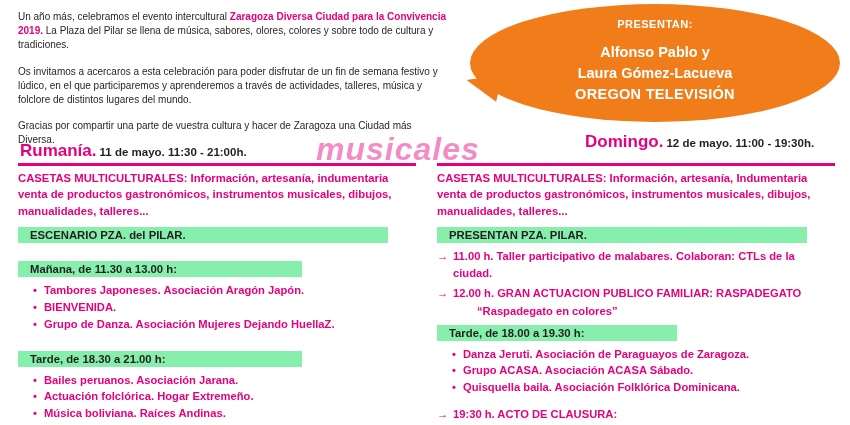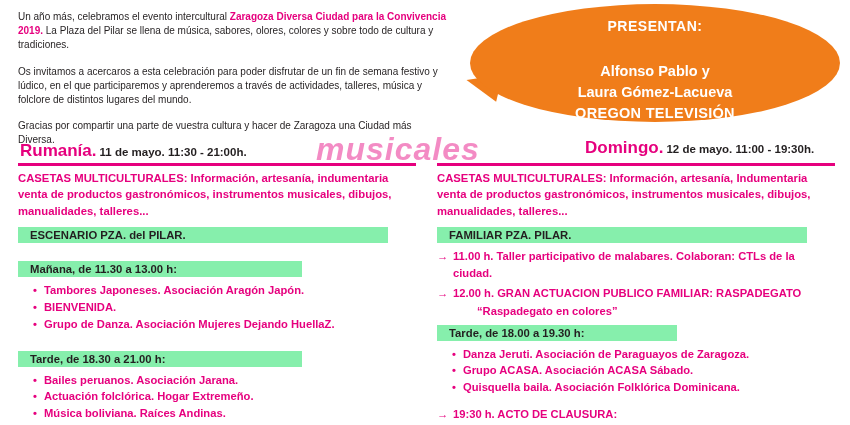--- a/index.html
+++ b/index.html
@@ -35,24 +35,24 @@
     position: absolute;
     left: 0; top: 0;
     width: 370px; height: 118px;
     background: #f07d1a;
     border-radius: 50% / 50%;
     color: #ffffff;
     text-align: center;
     padding-top: 14px;
   }
   .bubble .presentan {
-    font-size: 14px;
+    font-size: 11px;
     font-weight: bold;
     letter-spacing: .5px;
-    margin-bottom: 27px;
+    margin-bottom: 12px;
   }
   .bubble .name {
     font-size: 14.5px;
     font-weight: bold;
     line-height: 1.45;
   }
   .bubble .org {
     font-size: 14.5px;
     font-weight: bold;
     letter-spacing: .3px;
@@ -83,21 +83,21 @@
   
   .dayhead {
     position: absolute;
     font-weight: bold;
     color: #e6007e;
     white-space: nowrap;
   }
   .dayhead .big { font-size: 17px; }
   .dayhead .small { font-size: 11.5px; color:#231f20; font-weight: bold;}
   #sab-head { left: 20px; top: 141px; }
-  #dom-head { left: 585px; top: 138px; }
+  #dom-head { left: 585px; top: 132px; }
 
   .rule {
     position: absolute;
     height: 2.5px;
     background: #e6007e;
   }
   #rule-left { left: 18px; top: 163px; width: 398px; }
   #rule-right { left: 437px; top: 163px; width: 398px; }
 
   
@@ -228,21 +228,21 @@
     <span class="blk">18.00 - 20.00h:</span><span> ANIMACION INFANTIL.</span>
   </div>
 
 </div>
 
 <div class="col" id="col-right">
   <div class="casetas">
     <span class="lead">CASETAS MULTICULTURALES:</span><span> Información, artesanía, Indumentaria venta de productos gastronómicos, instrumentos musicales, dibujos, manualidades, talleres...</span>
   </div>
 
-  <div class="band esc">FAMILIAR PZA. PILAR.</div>
+  <div class="band esc">PRESENTAN PZA. PILAR.</div>
 
   <div class="arrow-line">11.00 h. Taller participativo de malabares. Colaboran: CTLs de la ciudad.</div>
   <div class="arrow-line">12.00 h. GRAN ACTUACION PUBLICO FAMILIAR: RASPADEGATO</div>
   <div class="sub-center">“Raspadegato en colores”</div>
 
   <div class="band med" style="margin-top:8px;">Tarde, de 18.00 a 19.30 h:</div>
   <ul class="bullets">
     <li>Danza Jeruti. Asociación de Paraguayos de Zaragoza.</li>
     <li>Grupo ACASA. Asociación ACASA Sábado.</li>
     <li>Quisquella baila. Asociación Folklórica Dominicana.</li>

